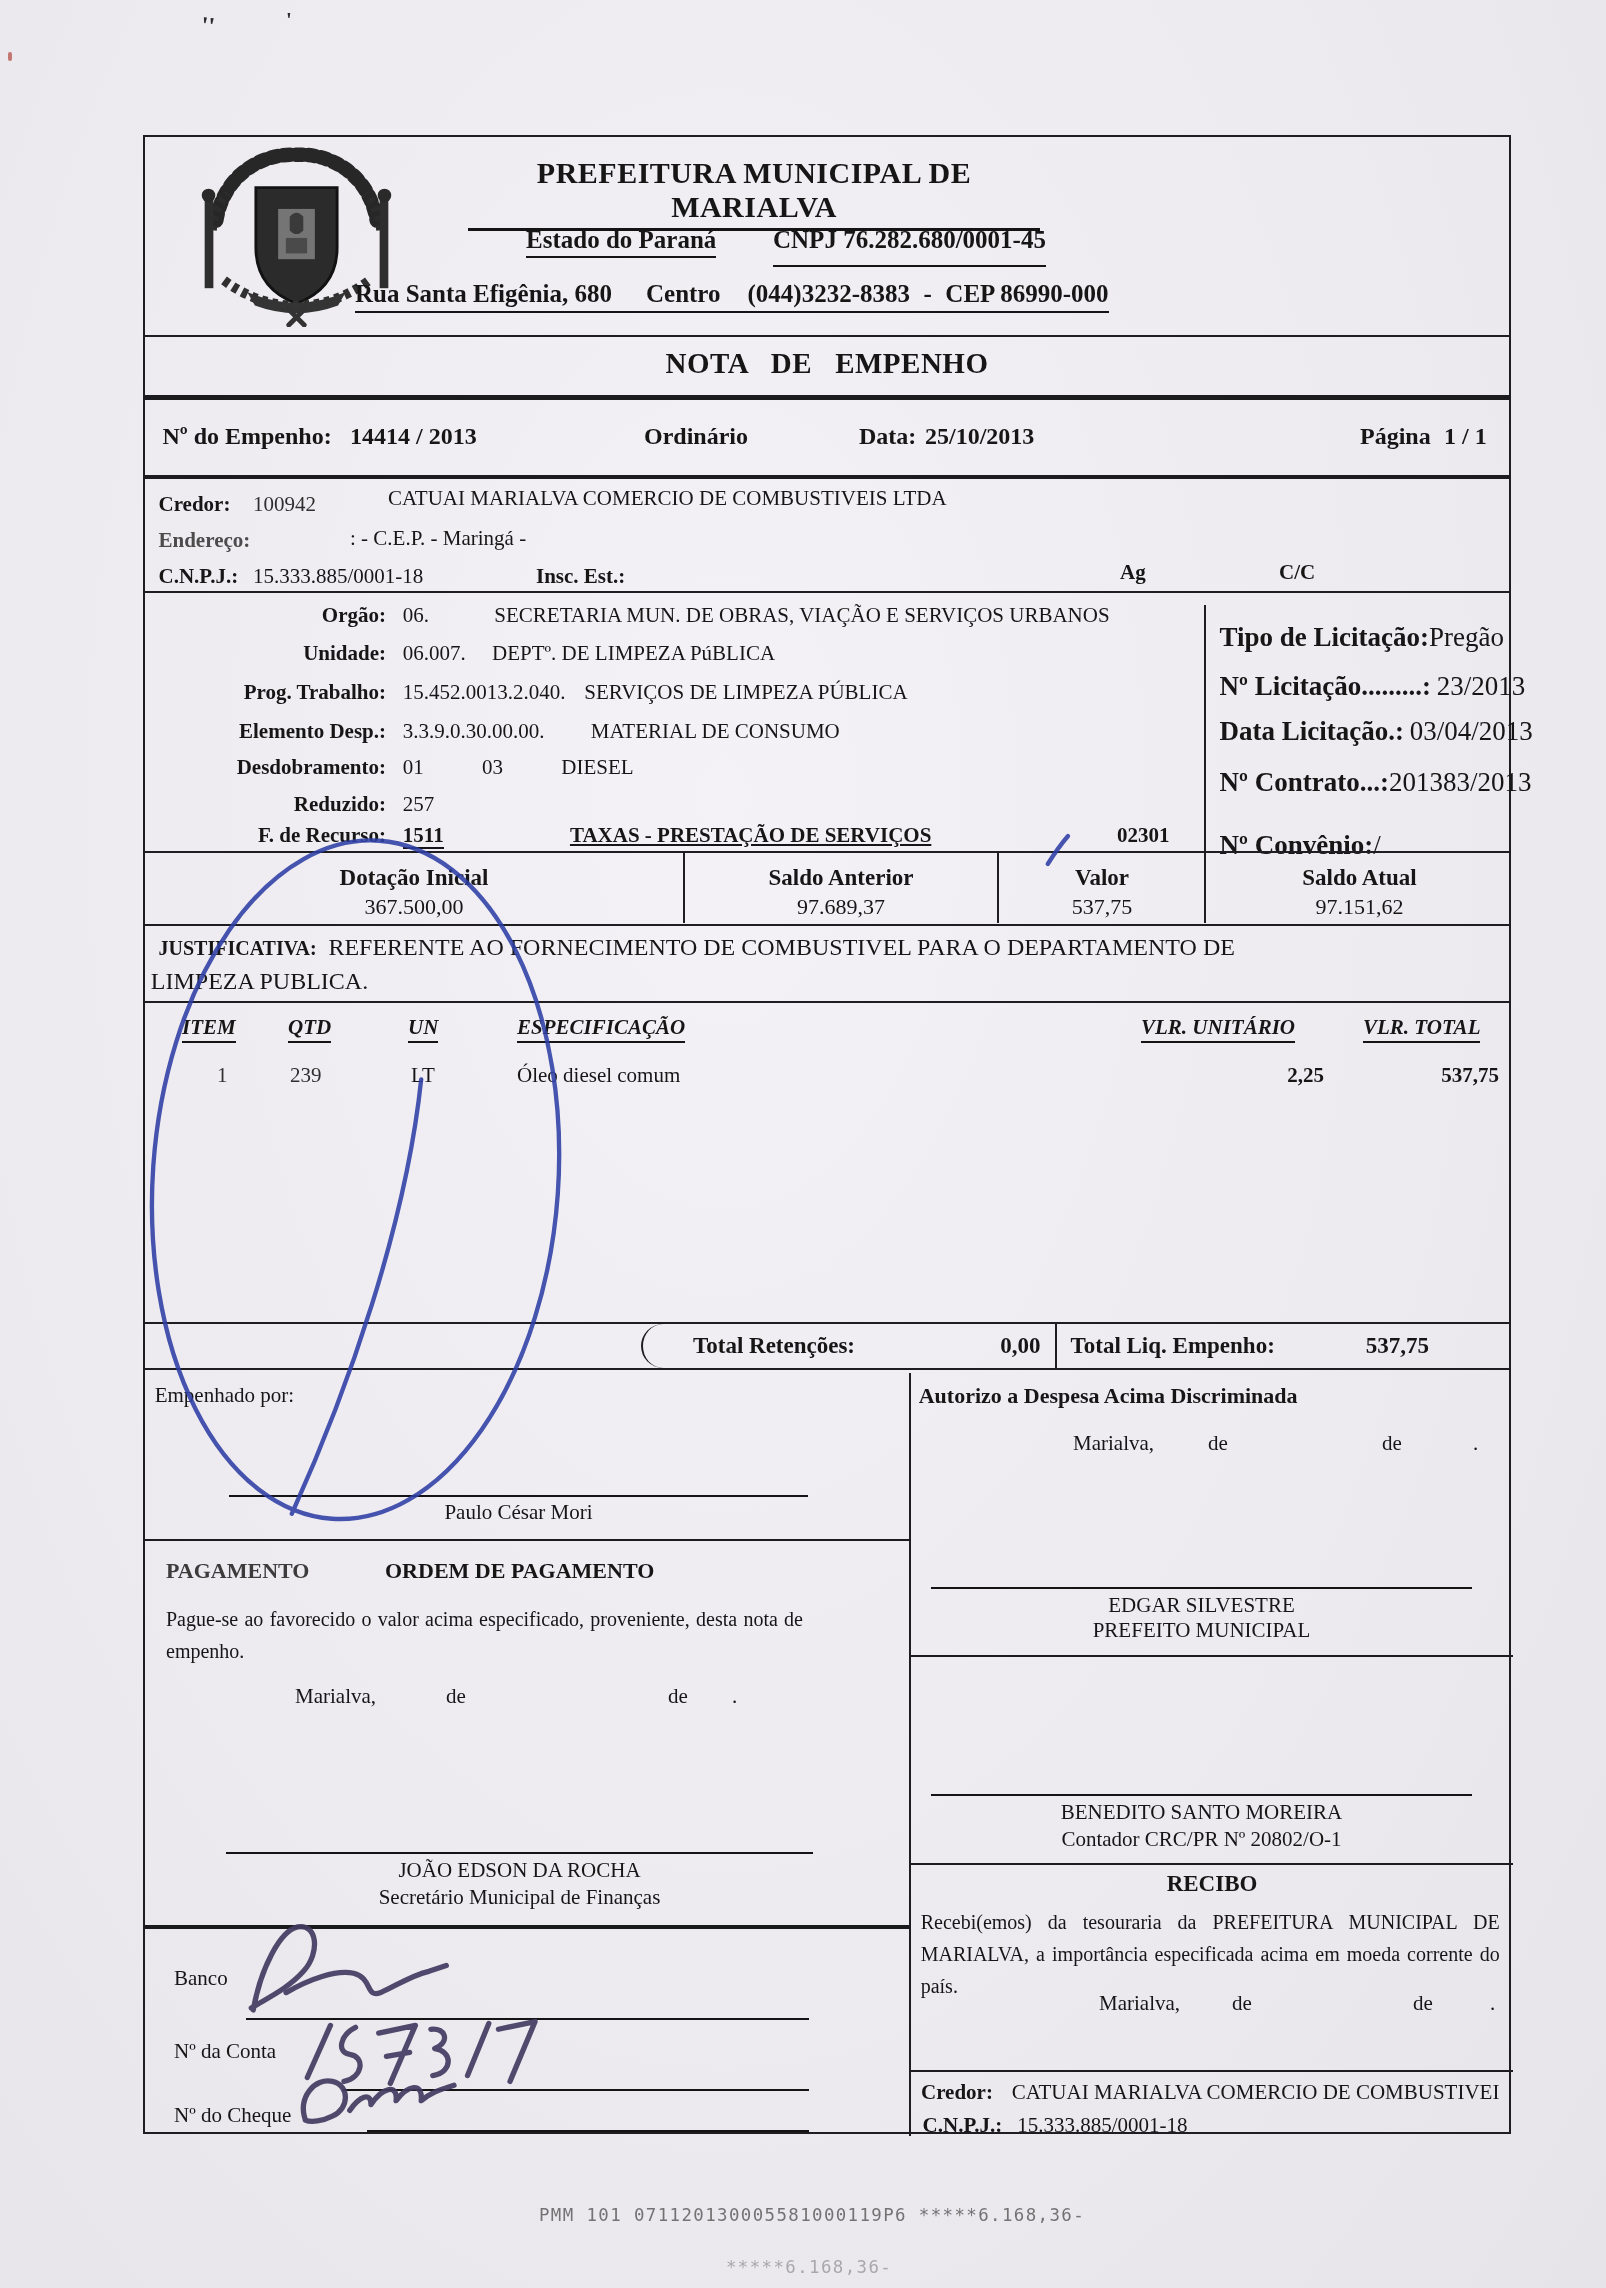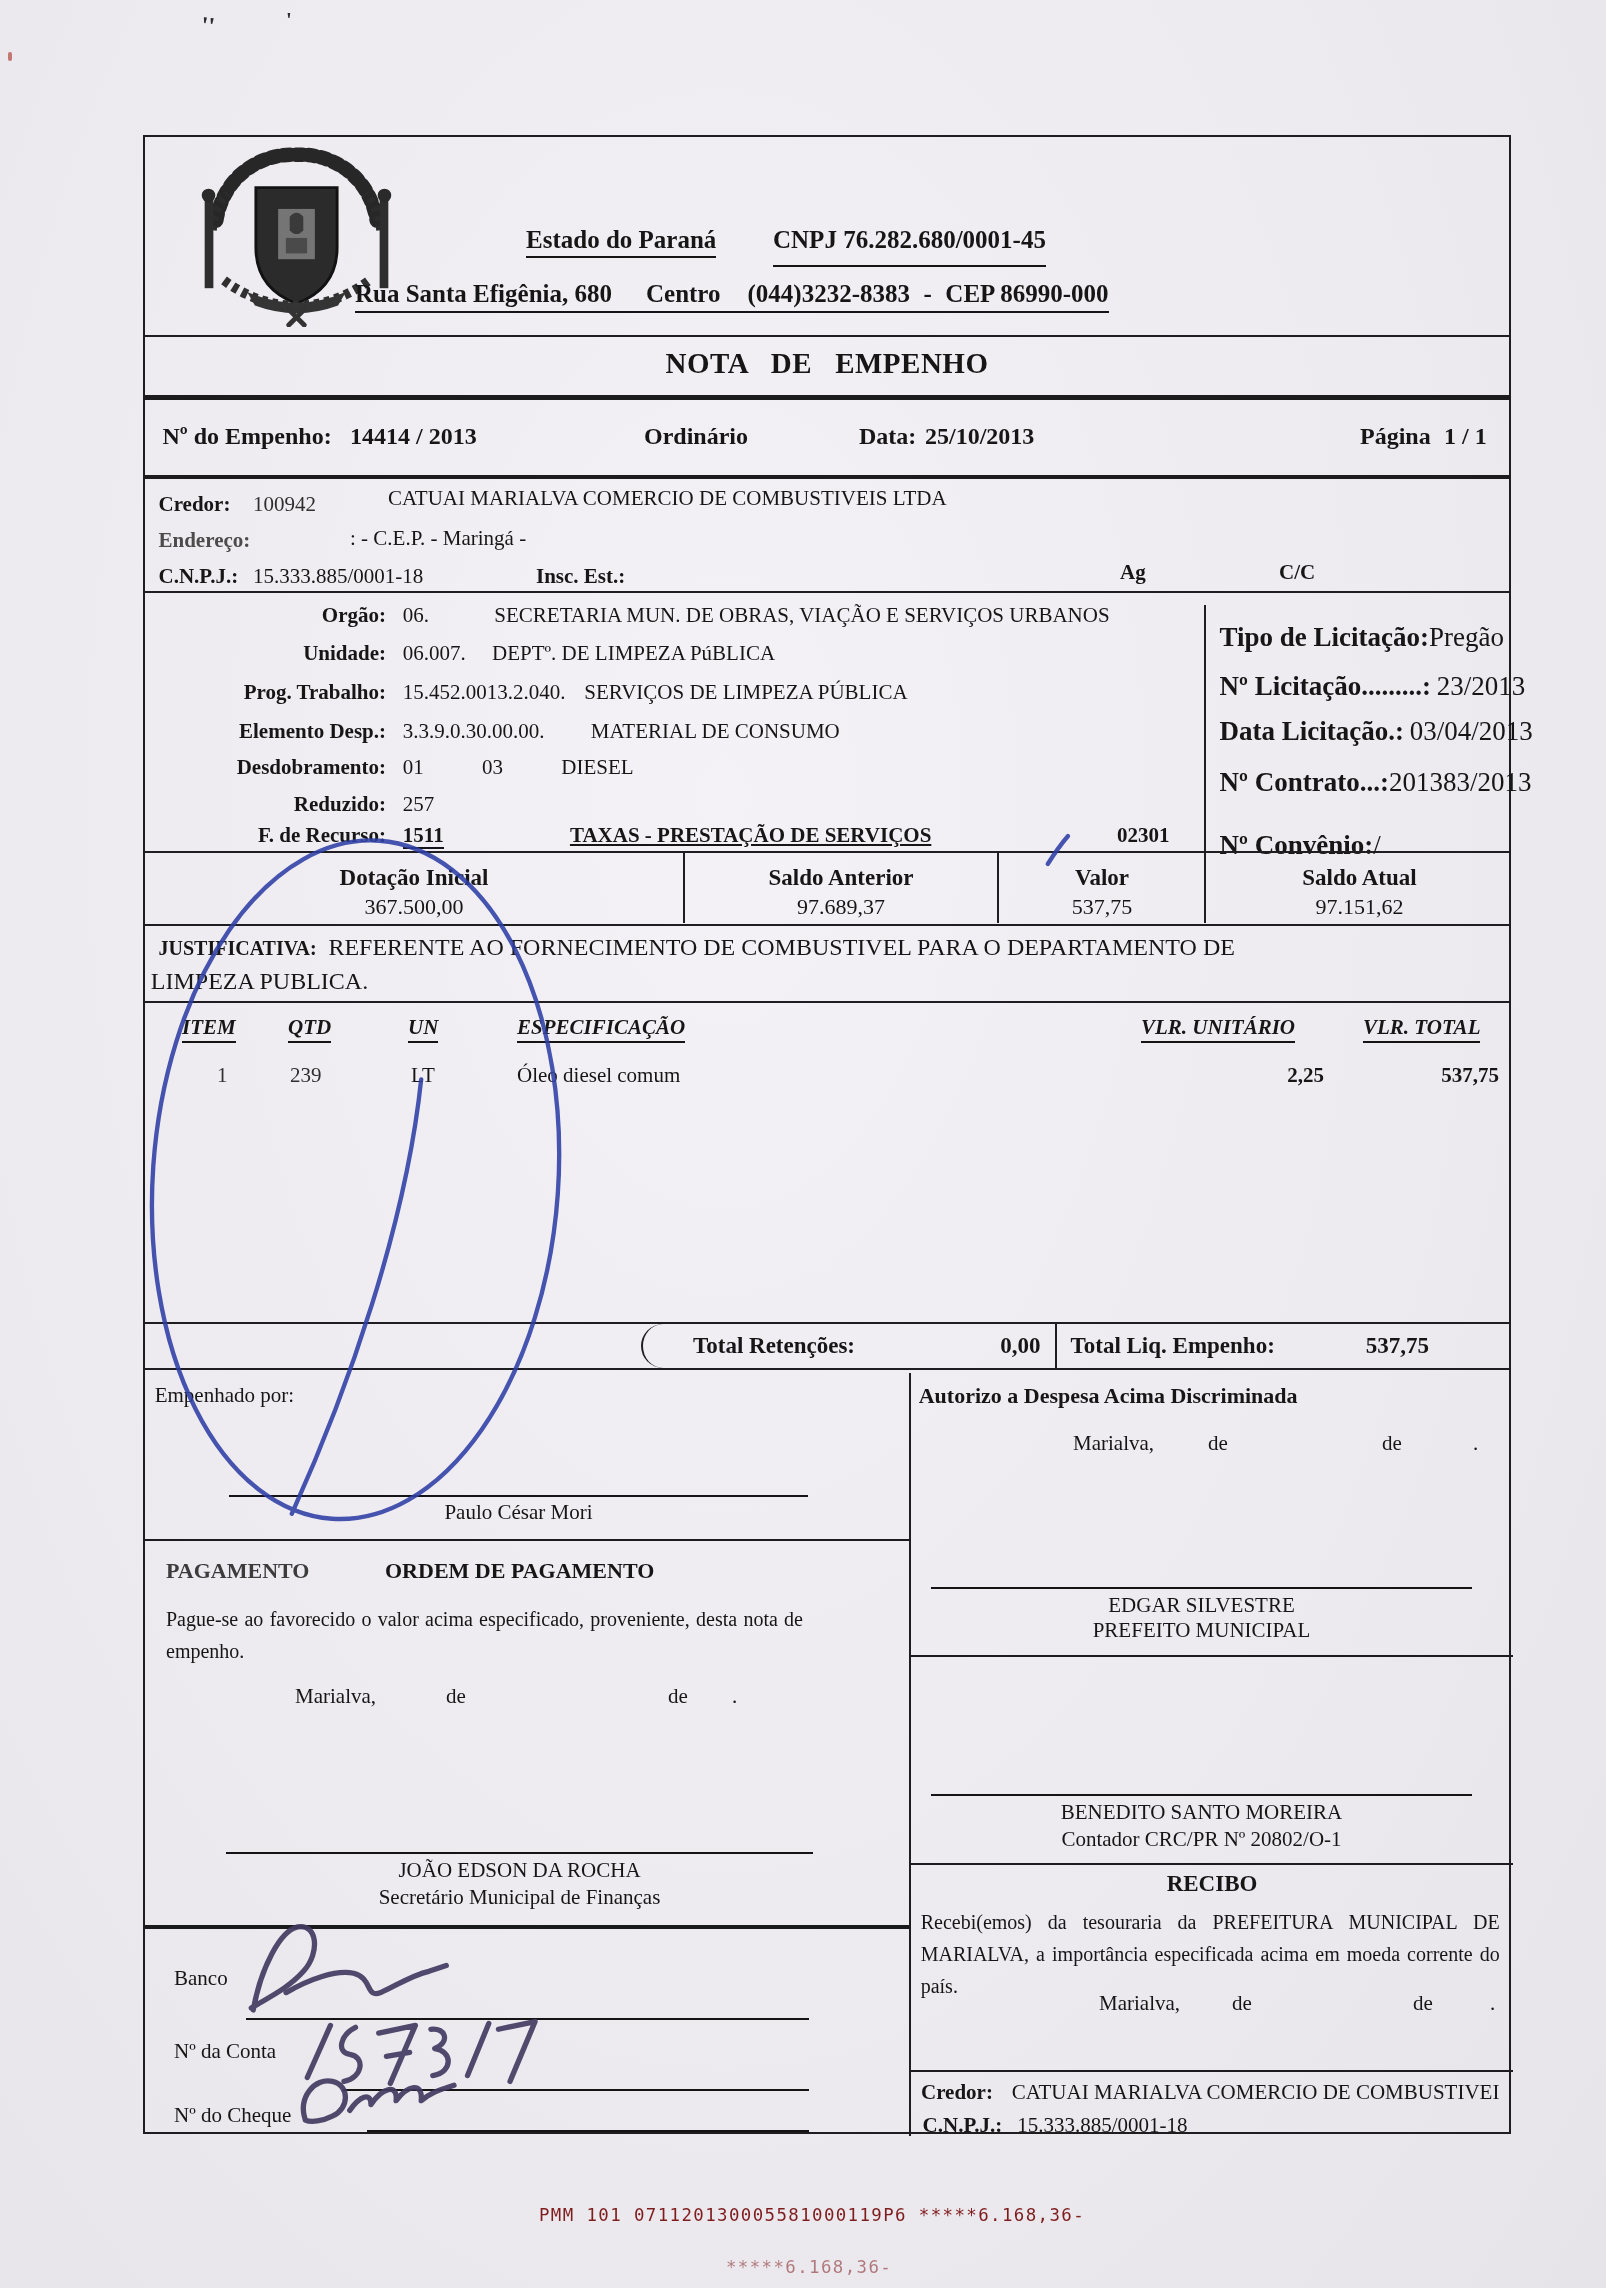--- a/index.html
+++ b/index.html
@@ -85,21 +85,21 @@
   .sig-left  { position:absolute; left:0; top:0; width:764px; height:100%; }
   .sig-right { position:absolute; left:764px; top:0; width:604px; height:100%; border-left:2.9px solid #1e1d1f; }
   .sline { border-top:2.9px solid #141414; }
   .hline { position:absolute; left:0; width:100%; border-top:2.9px solid #1c1b1d; }
   .hline-heavy { position:absolute; left:0; width:100%; border-top:4.8px solid #1a191b; }
   .cname { position:absolute; text-align:center; }
   .para { text-align:justify; line-height:1.6; }
 
   .dotmatrix {
     position:absolute; font-family:"DejaVu Sans Mono", monospace;
-    color:#7f1d1d; font-size:17.4px; letter-spacing:1.4px; white-space:nowrap;
+    color:#737373; font-size:17.4px; letter-spacing:1.4px; white-space:nowrap;
   }
   .dm2 { opacity:.55; }
 
   .artifact { position:absolute; color:#2a2a2a; font-weight:bold; }
   .speck { position:absolute; left:7.7px; top:52px; width:4.8px; height:8.7px; background:#b5524a; opacity:.75; border-radius:1.9px; }
 
   svg.overlay { position:absolute; left:0; top:0; width:1607px; height:2288px; pointer-events:none; }
 </style>
 </head>
 <body>
@@ -122,20 +122,21 @@
           <circle cx="226" cy="52" r="7" fill="#2a2a2a"></circle>
         <path d="M93 44 h84 v62 q0 42 -42 58 q-42 -16 -42 -58 z" fill="#2b2b2b" stroke="#121212" stroke-width="3"></path>
         <rect x="116" y="66" width="38" height="52" fill="#757575"></rect>
         <path d="M128 74 q7 -8 14 0 v14 q-7 8 -14 0 z" fill="#3a3a3a"></path>
         <rect x="124" y="96" width="22" height="16" fill="#4a4a4a"></rect>
         <path d="M60 140 q35 26 75 26 q40 0 75 -26" stroke="#303030" stroke-width="10" fill="none" stroke-dasharray="6 5"></path>
         <path d="M84 152 q51 22 102 0 l-8 14 q-43 16 -86 0 z" fill="#343434"></path>
         <path d="M127 170 l16 16 M143 170 l-16 16" stroke="#333" stroke-width="5" stroke-linecap="round"></path>
       </svg>
     </div>
+    <div class="h-title">PREFEITURA MUNICIPAL DE MARIALVA</div>
     <div class="h-line2">
       <span class="h-estado">Estado do Paraná</span>
       <span class="h-cnpj">CNPJ 76.282.680/0001-45</span>
     </div>
     <div class="h-line3">
       <span>Rua Santa Efigênia, 680</span>
       <span class="g35">Centro</span>
       <span class="g28">(044)3232-8383</span>
       <span class="g14">-</span>
       <span class="g14">CEP 86990-000</span>

